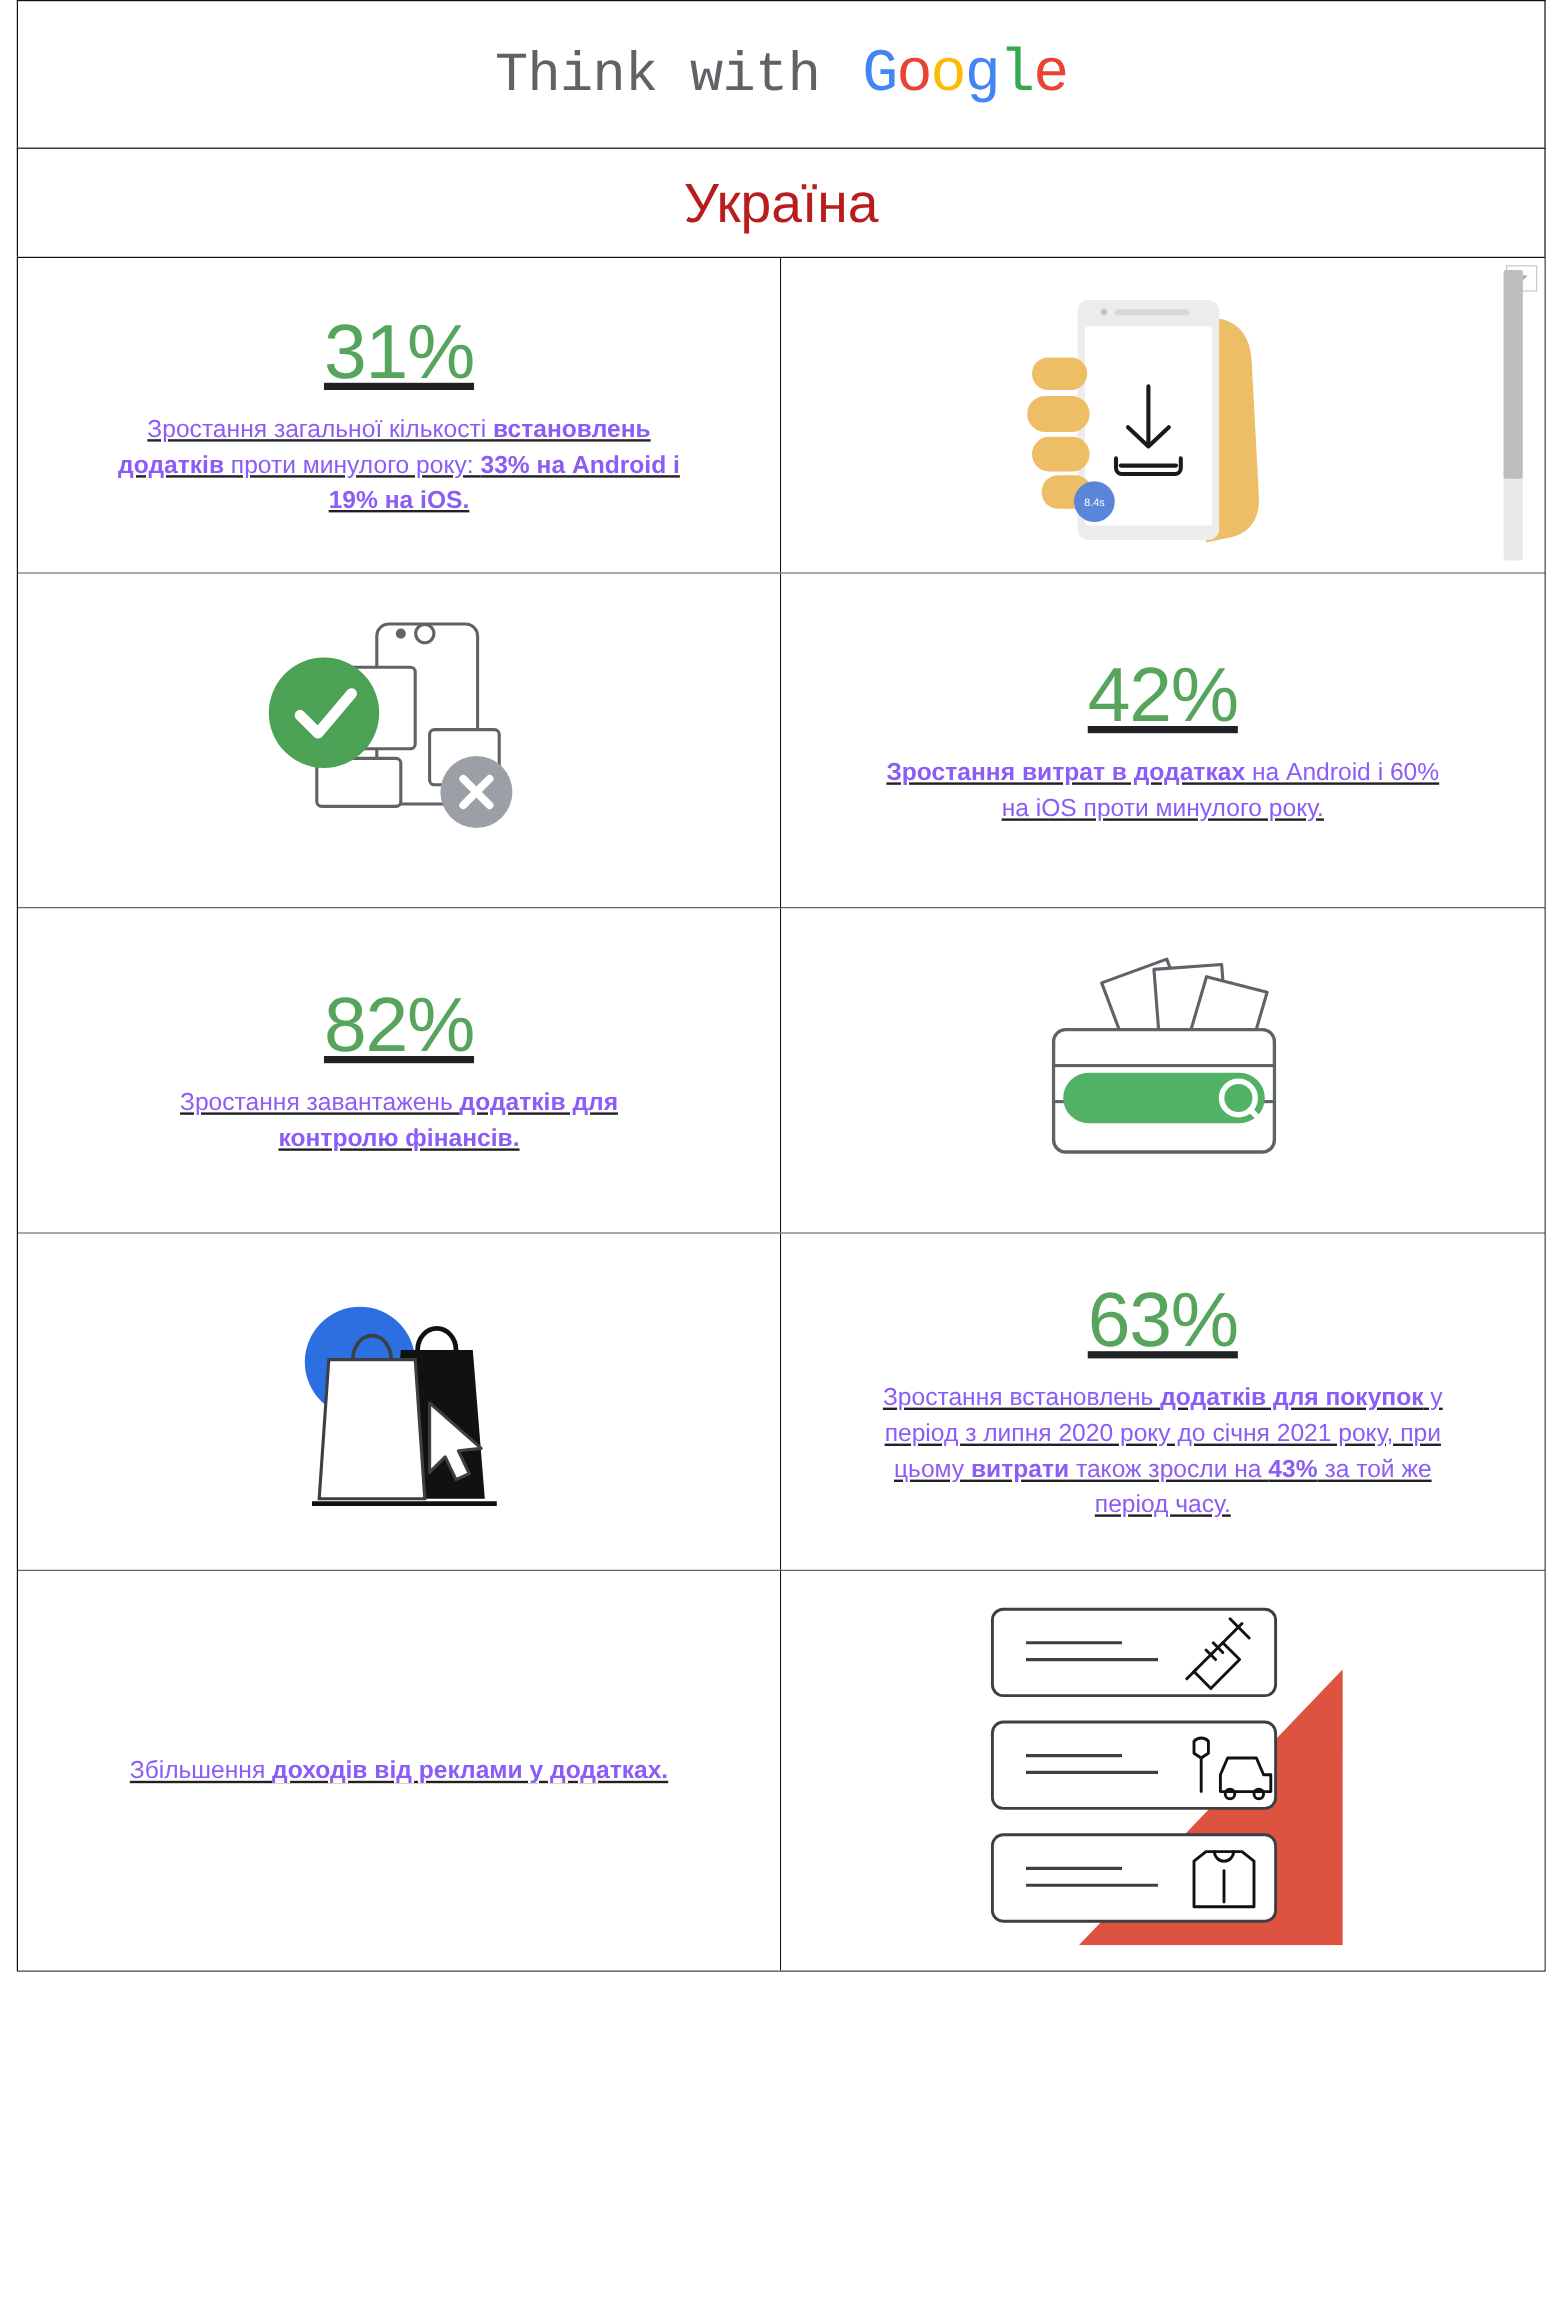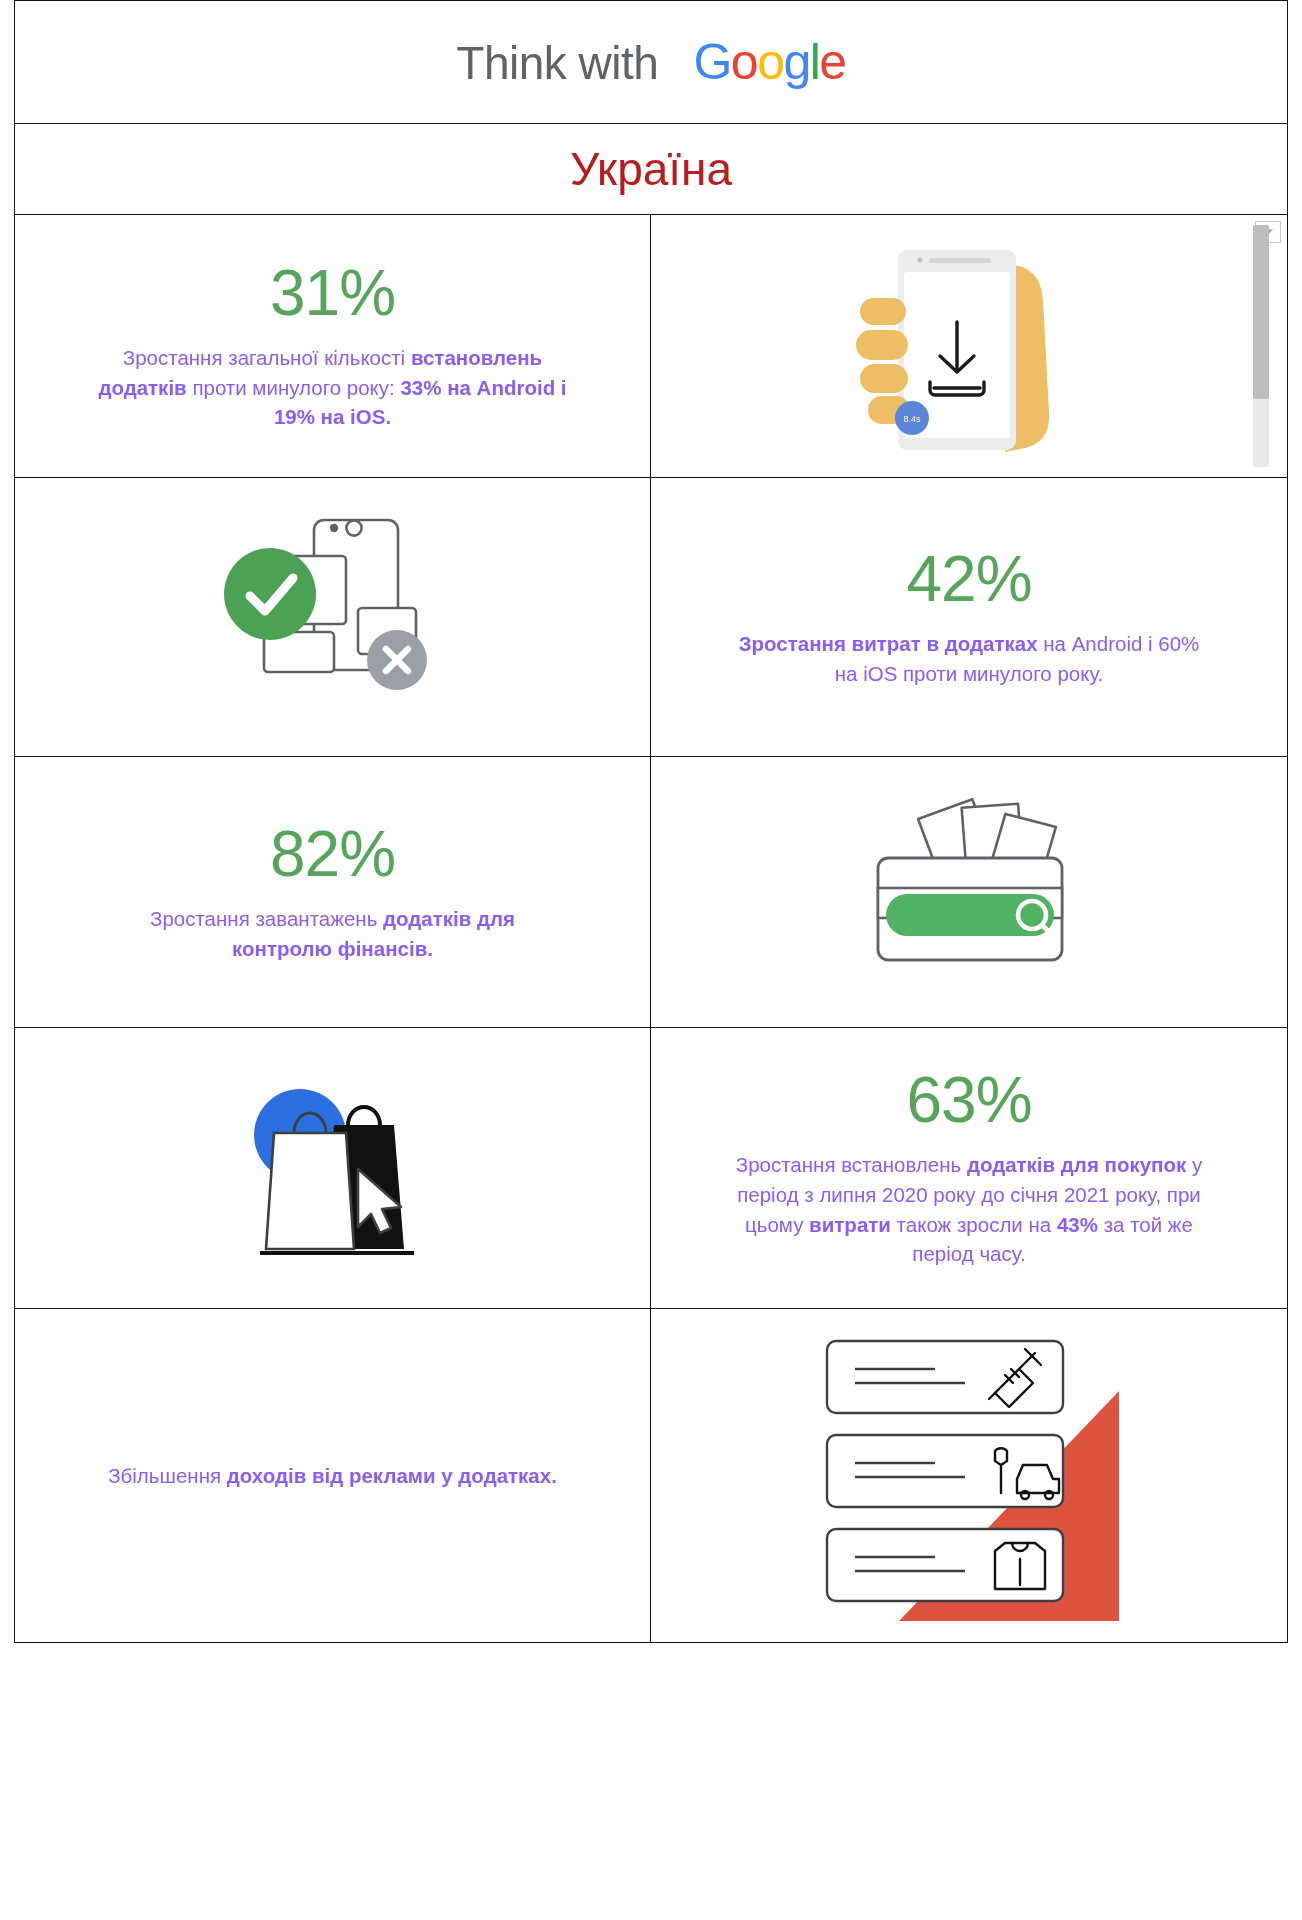--- a/index.html
+++ b/index.html
@@ -11,41 +11,41 @@
   }
   .page{width:1302px;height:1920px;position:relative;box-sizing:border-box;padding:0 14px 0 14px;}
 
   
   .brand-bar{
     height:122px;border:1px solid #111;border-bottom:none;
     display:flex;align-items:center;justify-content:center;background:#fff;
   }
   .brand{
     font-size:46px;letter-spacing:-0.5px;font-weight:400;color:#5f6368;
-    display:flex;align-items:baseline;gap:19px;white-space:nowrap;
+    display:flex;align-items:baseline;gap:19px;white-space:nowrap;font-family:Liberation Mono, monospace;
   }
   .brand .thinkwith{color:#5f6368;margin-right:16px;}
   .brand .g-logo{font-size:50px;letter-spacing:-1.5px;font-weight:400;}
   .g1{color:#4285F4;} .g2{color:#EA4335;} .g3{color:#FBBC05;}
   .g4{color:#4285F4;} .g5{color:#34A853;} .g6{color:#EA4335;}
 
   .title-bar{
     height:90px;border:1px solid #111;border-bottom:none;
     display:flex;align-items:center;justify-content:center;background:#fff;
   }
   .title-bar h1{margin:0;font-size:46px;font-weight:400;letter-spacing:0px;color:#b91c1c;}
 
   
   .grid{border:1px solid #111;border-collapse:collapse;display:block;}
   .row{display:flex;border-bottom:1px solid #111;min-height:250px;}
   .row:last-child{border-bottom:none;}
   .cell{
     flex:1 1 50%;width:50%;box-sizing:border-box;
     display:flex;flex-direction:column;align-items:center;justify-content:center;
-    padding:18px 22px;position:relative;background:#fff;
+    padding:18px 22px;position:relative;background:#fff;text-decoration:underline;
   }
   .cell.left-div{border-right:1px solid #111;}
 
   .stat{
     font-size:64px;line-height:1.05;font-weight:400;color:#57a45c;
     margin:0 0 16px 0;letter-spacing:-1px;
   }
   .stat-text{
     font-size:20.5px;line-height:1.45;text-align:center;color:#8b5cf6;margin:0;
     max-width:470px;

